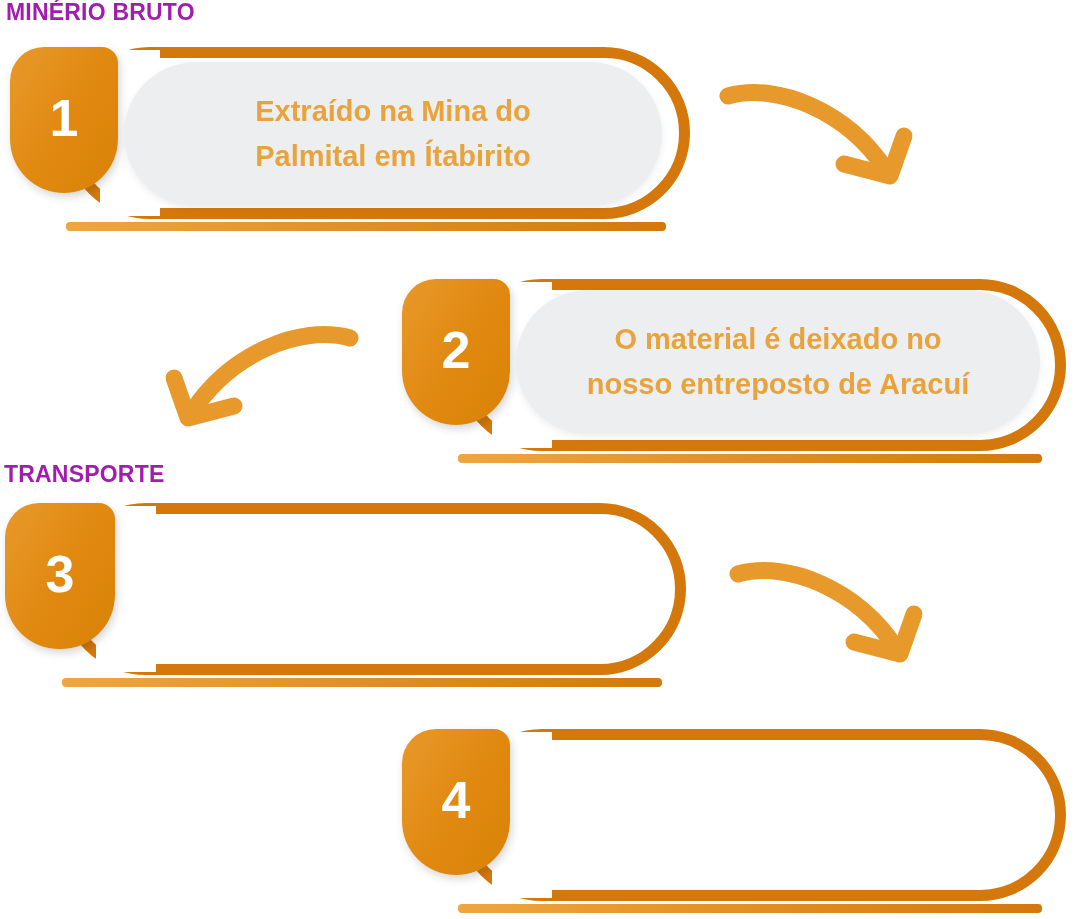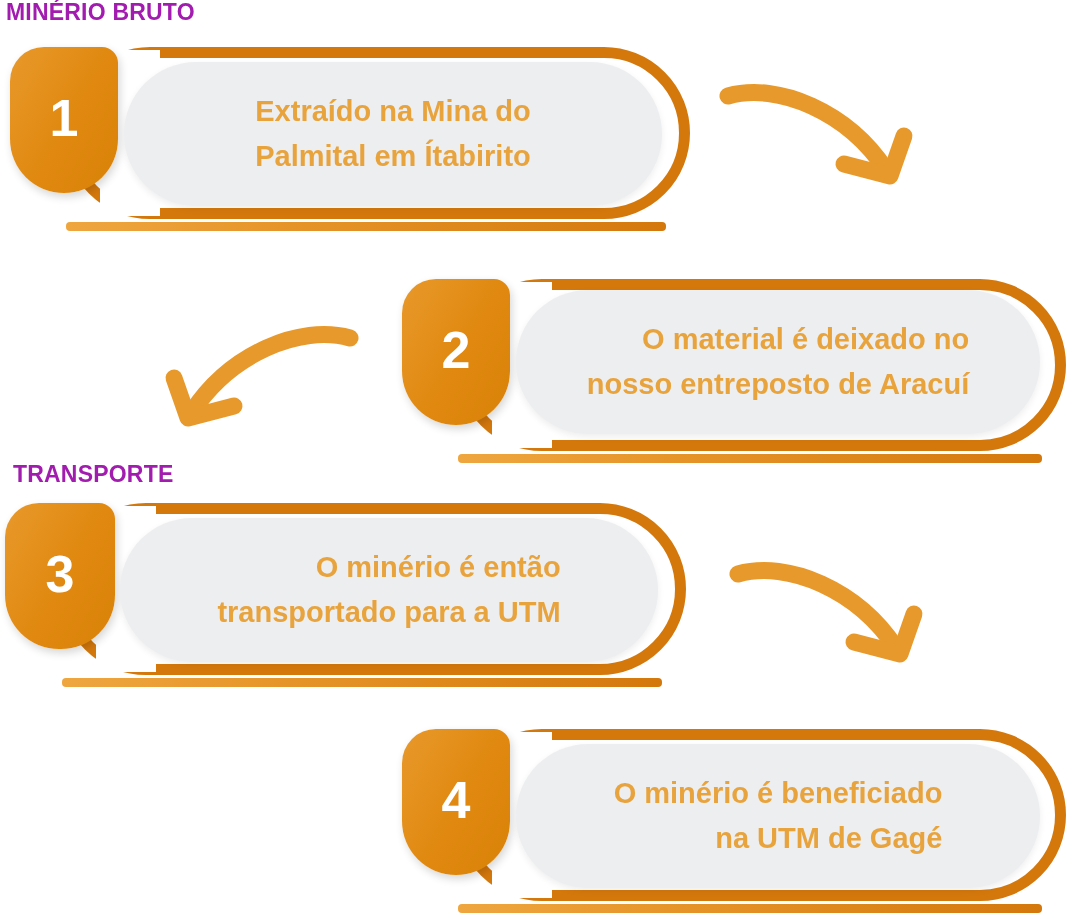--- a/index.html
+++ b/index.html
@@ -64,21 +64,21 @@
     align-items: center;
     justify-content: center;
     box-shadow: 0 3px 7px rgba(0,0,0,0.07);
   }
   .capsule-text {
     color: #E8A33D;
     font-family: "Liberation Sans", sans-serif;
     font-weight: bold;
     font-size: 29px;
     line-height: 1.55;
-    text-align: right;
+    text-align: center;
     padding: 0 16px;
     white-space: pre-line;
   }
 
   
   .badge {
     position: absolute;
     background: linear-gradient(120deg, #E8992B 0%, #E0880F 55%, #D98208 100%);
     display: flex;
     align-items: center;
@@ -111,21 +111,21 @@
   
   .noselect { user-select: none; }
 </style>
 </head>
 <body>
 
 <div id="canvas">
 
   <div class="sec-label noselect" style="left:6px; top:1px;">MINÉRIO BRUTO</div>
 
-  <div class="sec-label noselect" style="left:13px; top:463px;">TRANSPORTE</div>
+  <div class="sec-label noselect" style="left:4px; top:463px;">TRANSPORTE</div>
 
 
   <div class="step" style="left:0px; top:0px; width:700px; height:250px;">
 
     <div class="pill-outline" style="left:64px; top:47px; width:626px; height:172px;"></div>
 
     <div class="underbar" style="left:66px; top:222px; width:600px;"></div>
 
     <div class="pill-inner-white" style="left:100px; top:50px; width:60px; height:166px; border-radius:0;"></div>
 
@@ -183,24 +183,20 @@
     <div class="underbar" style="left:62px; top:223px; width:600px;"></div>
 
     <div class="pill-inner-white" style="left:96px; top:51px; width:60px; height:166px; border-radius:0;"></div>
 
     <div class="badge" style="left:5px; top:48px; width:110px; height:146px;
                 border-bottom-left-radius:54px; border-bottom-right-radius:54px;
                 border-top-left-radius:34px; border-top-right-radius:16px;">
       <span class="badge-num noselect">3</span>
     </div>
 
-    <div class="capsule" style="left:120px; top:63px; width:538px; height:144px;">
-      <div class="capsule-text noselect">O minério é então
-transportado para a UTM</div>
-    </div>
   </div>
 
   <div class="arrow" style="left:728px; top:552px; width:210px; height:120px;">
     <svg width="210" height="120" viewBox="0 0 210 120" fill="none">
       <path d="M10 22 C 60 8, 130 38, 168 96" stroke="#E8992B" stroke-width="17" stroke-linecap="round"></path>
       <path d="M126 90 L 172 102 L 186 62" stroke="#E8992B" stroke-width="17" stroke-linecap="round" stroke-linejoin="round" fill="none"></path>
     </svg>
   </div>
 
   <div class="step" style="left:390px; top:680px; width:684px; height:239px;">
@@ -210,19 +206,15 @@
     <div class="underbar" style="left:68px; top:224px; width:584px;"></div>
 
     <div class="pill-inner-white" style="left:102px; top:52px; width:60px; height:166px; border-radius:0;"></div>
 
     <div class="badge" style="left:12px; top:49px; width:108px; height:146px;
                 border-bottom-left-radius:54px; border-bottom-right-radius:54px;
                 border-top-left-radius:34px; border-top-right-radius:16px;">
       <span class="badge-num noselect">4</span>
     </div>
 
-    <div class="capsule" style="left:126px; top:64px; width:524px; height:144px;">
-      <div class="capsule-text noselect">O minério é beneficiado
-na UTM de Gagé</div>
-    </div>
   </div>
 
 </div>
 
 </body></html>

